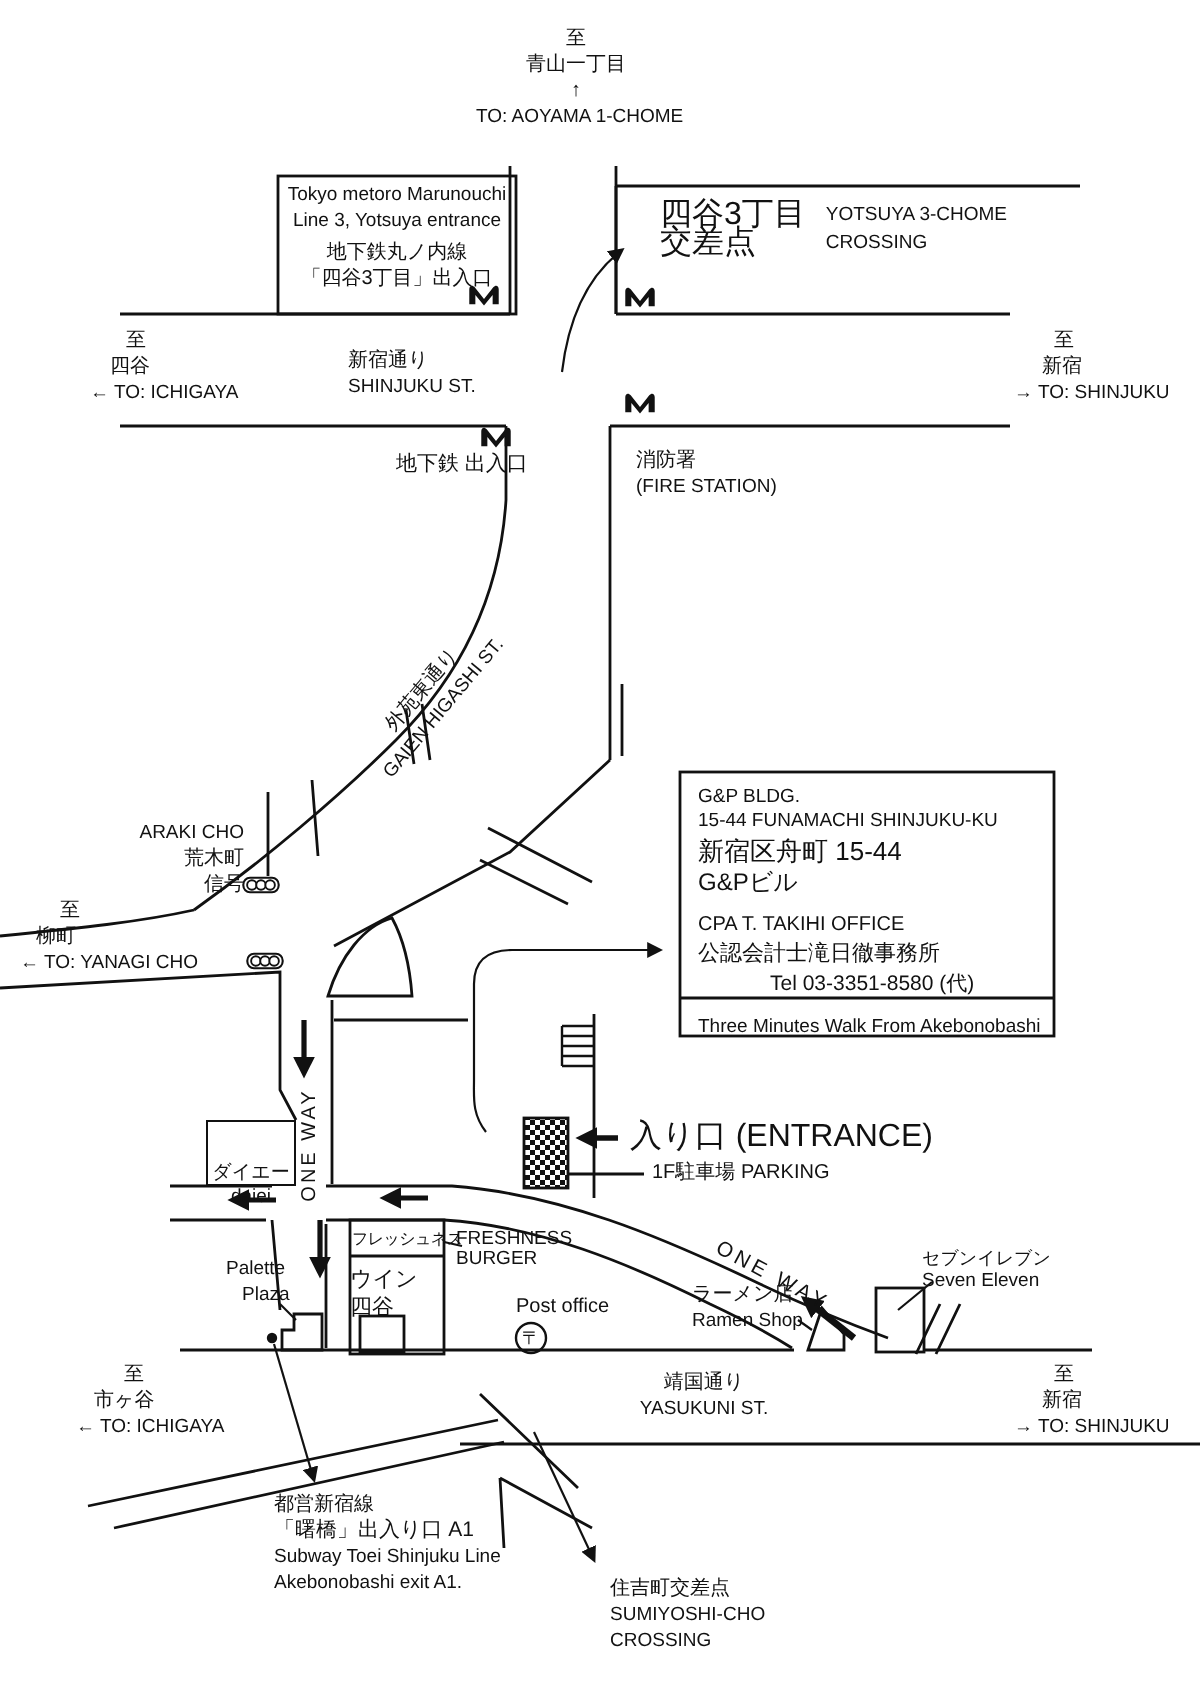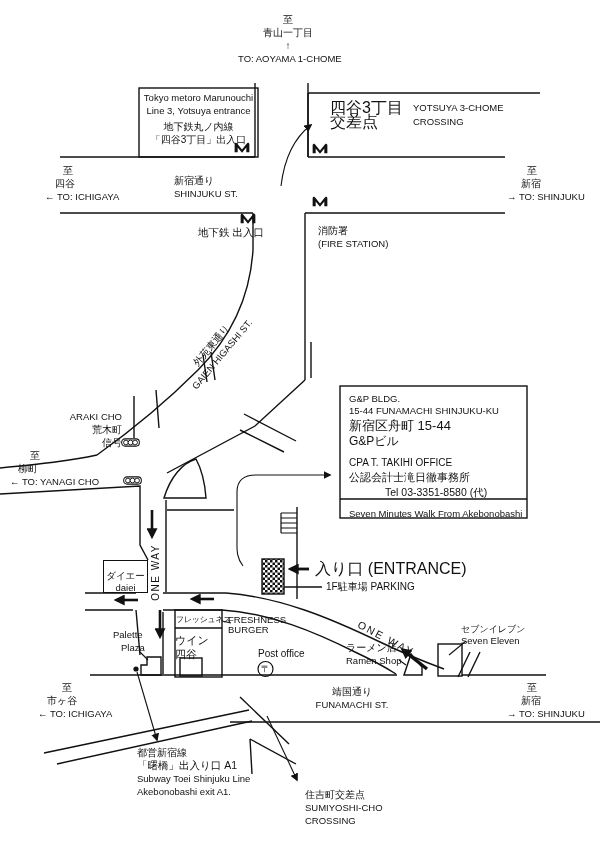--- a/index.html
+++ b/index.html
@@ -23,21 +23,21 @@
   .crossing-grid{display:grid;grid-template-columns:auto auto;column-gap:10px;row-gap:1px;}
   .infobox-text{left:340px;top:386px;width:187px;padding:7px 0 0 9px;box-sizing:border-box;}
   .ib-en{font-size:9.5px;line-height:12px;}
   .ib-jp-big{font-size:13px;line-height:17px;}
   .ib-jp-mid{font-size:12px;line-height:15px;}
   .ib-office-en{font-size:10px;line-height:13px;margin-top:7px;}
   .ib-office-jp{font-size:11px;line-height:17px;}
   .ib-tel{font-size:10.5px;line-height:13px;margin-left:36px;}
   .ib-note{font-size:9.5px;line-height:12px;margin-top:9px;}
   .box-daiei{position:absolute;left:103px;top:560px;width:45px;height:33px;border:1.4px solid #111;
-             box-sizing:border-box;z-index:2;text-align:center;padding-top:9px;}
+             box-sizing:border-box;z-index:2;text-align:center;padding-top:20px;}
   .freshness-box-label{left:176px;top:613px;width:46px;font-size:8px;text-align:center;letter-spacing:-0.3px;}
   .win-label{left:175px;top:633px;width:47px;text-align:left;font-size:11px;line-height:14px;}
   .post-mark{left:259px;top:663px;width:13px;text-align:center;font-size:9px;}
 </style>
 </head>
 <body>
 
 <div id="map">
 
   <svg id="roads" width="600" height="849" viewBox="0 0 600 849">
@@ -223,21 +223,21 @@
   </div>
 
   <div class="lbl infobox-text">
     <div class="ib-en">G&amp;P BLDG.</div>
     <div class="ib-en">15-44 FUNAMACHI SHINJUKU-KU</div>
     <div class="ib-jp-big">新宿区舟町 15-44</div>
     <div class="ib-jp-mid">G&amp;Pビル</div>
     <div class="ib-office-en">CPA T. TAKIHI OFFICE</div>
     <div class="ib-office-jp">公認会計士滝日徹事務所</div>
     <div class="ib-tel">Tel  03-3351-8580 (代)</div>
-    <div class="ib-note">Seven Minutes Walk From Akebonobashi</div>
+    <div class="ib-note">Three Minutes Walk From Akebonobashi</div>
   </div>
 
   <div class="lbl" style="left:315px;top:562px;font-size:16px;">入り口 (ENTRANCE)</div>
   <div class="lbl" style="left:326px;top:580px;">1F駐車場 PARKING</div>
 
   <div class="lbl oneway-ns">ONE WAY</div>
 
   <div class="box-daiei">
     <div style="font-size:9.5px;line-height:12px;">ダイエー</div>
     <div class="en" style="line-height:12px;">daiei</div>
@@ -269,21 +269,21 @@
 
   <div class="lbl oneway-curve">ONE WAY</div>
 
   <div class="lbl" style="left:461px;top:624px;line-height:11px;">
     <div class="sm">セブンイレブン</div>
     <div class="en">Seven Eleven</div>
   </div>
 
   <div class="lbl ctr" style="left:312px;top:685px;width:80px;">
     <div>靖国通り</div>
-    <div class="en">FUNAMACHI ST.</div>
+    <div class="en">YASUKUNI ST.</div>
   </div>
 
   <div class="lbl" style="left:507px;top:681px;">
     <div class="ml20">至</div>
     <div class="ml14">新宿</div>
     <div class="en">→ TO: SHINJUKU</div>
   </div>
 
   <div class="lbl" style="left:38px;top:681px;">
     <div class="ml24">至</div>

